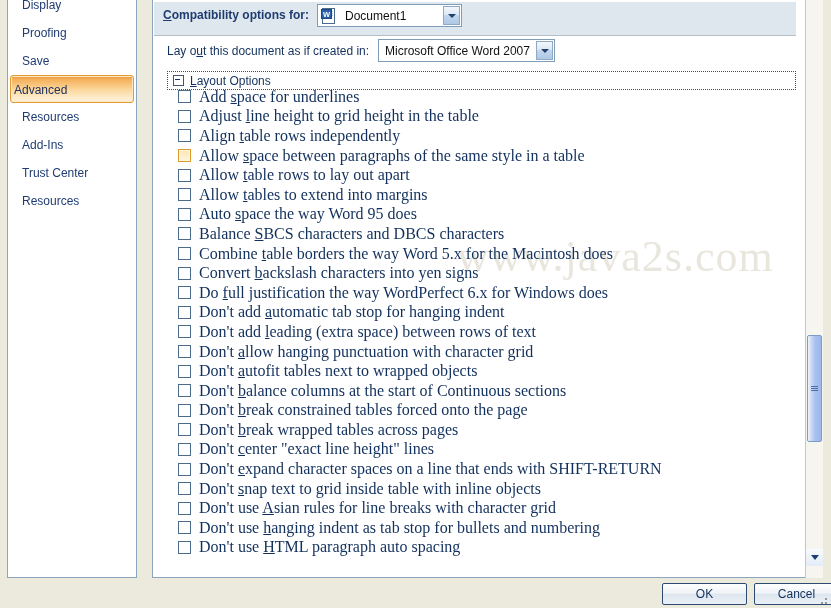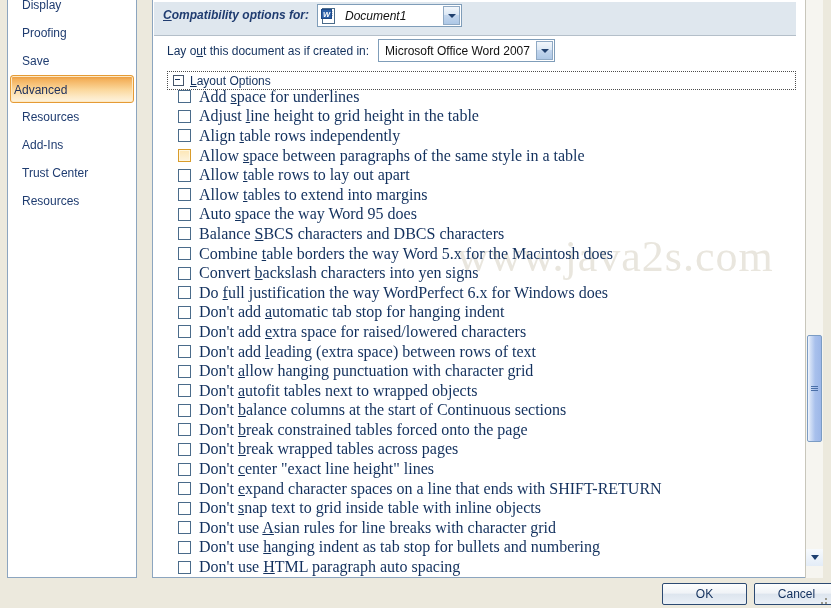--- a/index.html
+++ b/index.html
@@ -70,21 +70,20 @@
   
   #compat-band {
     position: absolute;
     left: 1px;
     top: 11px;
     width: 642px;
     height: 34px;
     background: #dfe7ee;
     border-bottom: 1px solid #b4bfc9;
     box-sizing: border-box;
-    font-style: italic;
   }
   #compat-label {
     position: absolute;
     left: 9px;
     top: 6px;
     font-size: 12px;
     font-weight: bold;
     color: #1f3c70;
     white-space: nowrap;
   }
@@ -447,24 +446,20 @@
       <div class="opt-row">
         <span class="cbx"></span>
         <span class="opt-label">Do <u>f</u>ull justification the way WordPerfect 6.x for Windows does</span>
       </div>
       <div class="opt-row">
         <span class="cbx"></span>
         <span class="opt-label">Don't add <u>a</u>utomatic tab stop for hanging indent</span>
       </div>
       <div class="opt-row">
         <span class="cbx"></span>
-        <span class="opt-label">Don't add <u>e</u>xtra space for raised/lowered characters</span>
-      </div>
-      <div class="opt-row">
-        <span class="cbx"></span>
         <span class="opt-label">Don't add <u>l</u>eading (extra space) between rows of text</span>
       </div>
       <div class="opt-row">
         <span class="cbx"></span>
         <span class="opt-label">Don't <u>a</u>llow hanging punctuation with character grid</span>
       </div>
       <div class="opt-row">
         <span class="cbx"></span>
         <span class="opt-label">Don't <u>a</u>utofit tables next to wrapped objects</span>
       </div>

